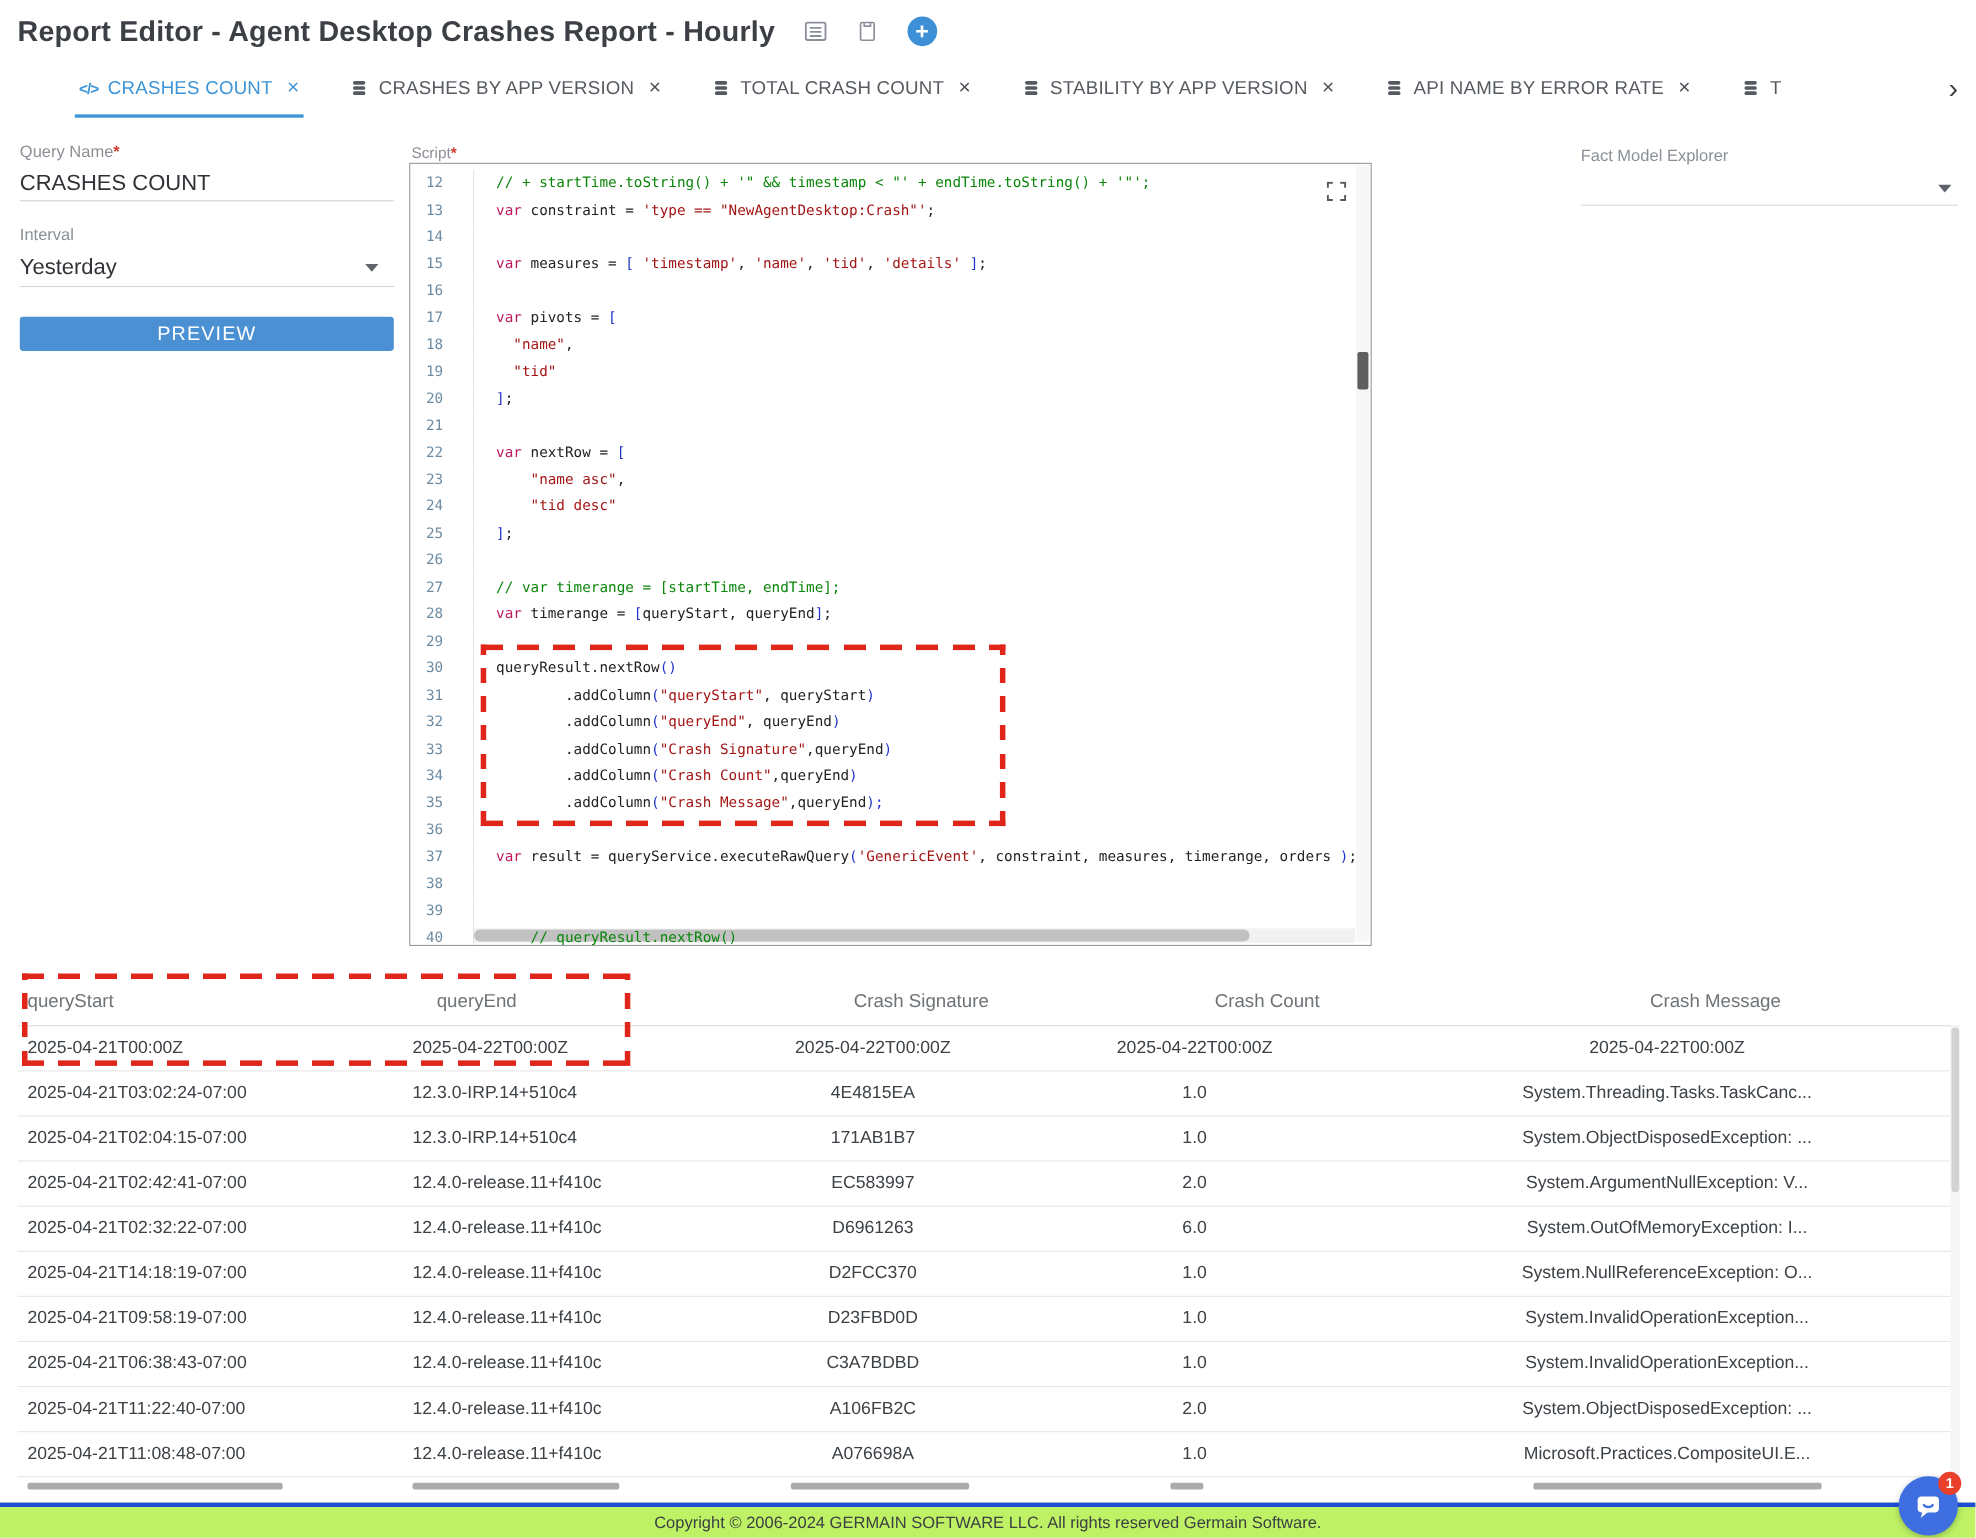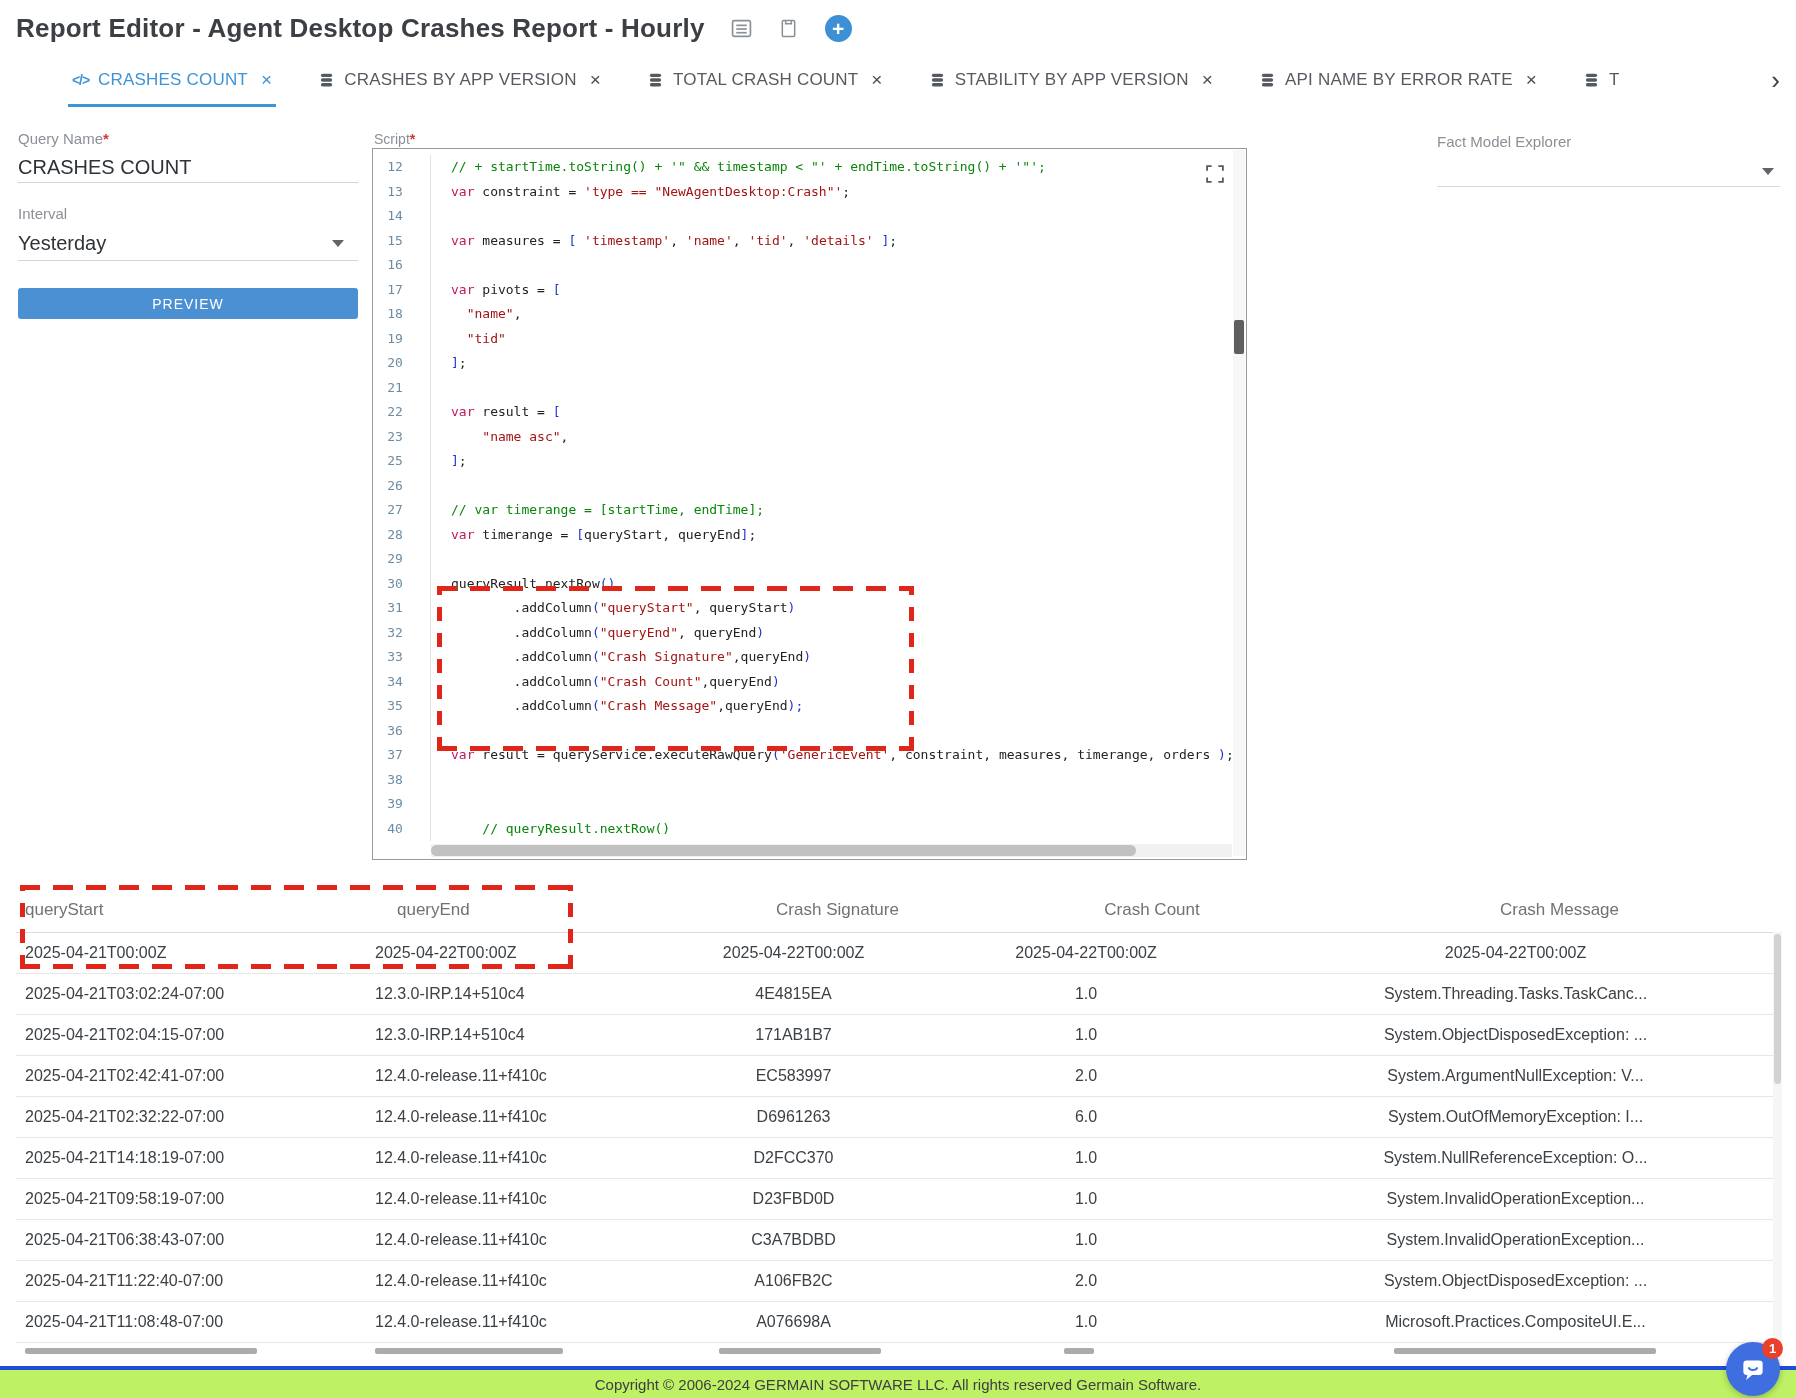--- a/index.html
+++ b/index.html
@@ -29,21 +29,21 @@
   .fld-label{font-size:15px;color:#8b9096;}
   .req{color:#d23b2f;font-weight:700;}
   .qname-label{position:absolute;left:18px;top:130px;}
   .qname-input{position:absolute;left:18px;top:152px;width:340px;height:30px;border:none;outline:none;
                border-bottom:1px solid #cfd4d8;font-family:"Liberation Sans",sans-serif;font-size:20px;color:#2f3337;background:transparent;padding:0;}
   .int-label{position:absolute;left:18px;top:205px;}
   .int-select{position:absolute;left:18px;top:226px;width:340px;height:34px;border-bottom:1px solid #cfd4d8;
               font-size:20px;color:#2f3337;display:flex;align-items:center;cursor:pointer;}
   .caret{width:0;height:0;border-left:6px solid transparent;border-right:6px solid transparent;border-top:7px solid #5f646a;position:absolute;}
   .preview-btn{position:absolute;left:18px;top:288px;width:340px;height:31px;background:#4A90D2;color:#fff;border:none;
-               border-radius:3px;font-family:"Liberation Sans",sans-serif;font-size:14px;letter-spacing:1px;cursor:pointer;}
+               border-radius:3px;font-family:"Liberation Sans",sans-serif;font-size:18px;letter-spacing:1px;cursor:pointer;}
 
   
   .script-label{position:absolute;left:374px;top:131px;font-size:14px;color:#8b9096;}
   .editor{position:absolute;left:372px;top:148px;width:873px;height:710px;border:1px solid #97999c;background:#fff;overflow:hidden;}
   .code-lines{position:absolute;inset:0;padding-top:6px;z-index:2;}
   .cl{height:24.5px;display:flex;font-family:"DejaVu Sans Mono",monospace;font-size:13px;line-height:24.5px;white-space:pre;}
   .ln{width:44px;text-align:center;color:#6d8ca3;flex:0 0 44px;padding-right:13px;border-right:1px solid #e3e3e3;}
   .ct{padding-left:20px;}
   .tok-c{color:#0a860a;}
   .tok-k{color:#be185d;}
@@ -202,22 +202,23 @@
         <div class="cl"><span class="ln">12</span><span class="ct"><span class="tok-c">// + startTime.toString() + '" &amp;&amp; timestamp &lt; "' + endTime.toString() + '"';</span></span></div>
         <div class="cl"><span class="ln">13</span><span class="ct"><span class="tok-k">var</span><span class="tok-d"> constraint = </span><span class="tok-s">'type == "NewAgentDesktop:Crash"'</span><span class="tok-d">;</span></span></div>
         <div class="cl"><span class="ln">14</span><span class="ct"></span></div>
         <div class="cl"><span class="ln">15</span><span class="ct"><span class="tok-k">var</span><span class="tok-d"> measures = </span><span class="tok-p">[</span><span class="tok-d"> </span><span class="tok-s">'timestamp'</span><span class="tok-d">, </span><span class="tok-s">'name'</span><span class="tok-d">, </span><span class="tok-s">'tid'</span><span class="tok-d">, </span><span class="tok-s">'details'</span><span class="tok-d"> </span><span class="tok-p">]</span><span class="tok-d">;</span></span></div>
         <div class="cl"><span class="ln">16</span><span class="ct"></span></div>
         <div class="cl"><span class="ln">17</span><span class="ct"><span class="tok-k">var</span><span class="tok-d"> pivots = </span><span class="tok-p">[</span></span></div>
         <div class="cl"><span class="ln">18</span><span class="ct"><span class="tok-d">  </span><span class="tok-s">"name"</span><span class="tok-d">,</span></span></div>
         <div class="cl"><span class="ln">19</span><span class="ct"><span class="tok-d">  </span><span class="tok-s">"tid"</span></span></div>
         <div class="cl"><span class="ln">20</span><span class="ct"><span class="tok-p">]</span><span class="tok-d">;</span></span></div>
         <div class="cl"><span class="ln">21</span><span class="ct"></span></div>
-        <div class="cl"><span class="ln">22</span><span class="ct"><span class="tok-k">var</span><span class="tok-d"> result = </span><span class="tok-p">[</span></span></div>
+        <div class="cl"><span class="ln">22</span><span class="ct"><span class="tok-k">var</span><span class="tok-d"> nextRow = </span><span class="tok-p">[</span></span></div>
         <div class="cl"><span class="ln">23</span><span class="ct"><span class="tok-d">    </span><span class="tok-s">"name asc"</span><span class="tok-d">,</span></span></div>
+        <div class="cl"><span class="ln">24</span><span class="ct"><span class="tok-d">    </span><span class="tok-s">"tid desc"</span></span></div>
         <div class="cl"><span class="ln">25</span><span class="ct"><span class="tok-p">]</span><span class="tok-d">;</span></span></div>
         <div class="cl"><span class="ln">26</span><span class="ct"></span></div>
         <div class="cl"><span class="ln">27</span><span class="ct"><span class="tok-c">// var timerange = [startTime, endTime];</span></span></div>
         <div class="cl"><span class="ln">28</span><span class="ct"><span class="tok-k">var</span><span class="tok-d"> timerange = </span><span class="tok-p">[</span><span class="tok-d">queryStart, queryEnd</span><span class="tok-p">]</span><span class="tok-d">;</span></span></div>
         <div class="cl"><span class="ln">29</span><span class="ct"></span></div>
         <div class="cl"><span class="ln">30</span><span class="ct"><span class="tok-d">queryResult.nextRow</span><span class="tok-p">()</span></span></div>
         <div class="cl"><span class="ln">31</span><span class="ct"><span class="tok-d">        .addColumn</span><span class="tok-p">(</span><span class="tok-s">"queryStart"</span><span class="tok-d">, queryStart</span><span class="tok-p">)</span></span></div>
         <div class="cl"><span class="ln">32</span><span class="ct"><span class="tok-d">        .addColumn</span><span class="tok-p">(</span><span class="tok-s">"queryEnd"</span><span class="tok-d">, queryEnd</span><span class="tok-p">)</span></span></div>
         <div class="cl"><span class="ln">33</span><span class="ct"><span class="tok-d">        .addColumn</span><span class="tok-p">(</span><span class="tok-s">"Crash Signature"</span><span class="tok-d">,queryEnd</span><span class="tok-p">)</span></span></div>
         <div class="cl"><span class="ln">34</span><span class="ct"><span class="tok-d">        .addColumn</span><span class="tok-p">(</span><span class="tok-s">"Crash Count"</span><span class="tok-d">,queryEnd</span><span class="tok-p">)</span></span></div>

